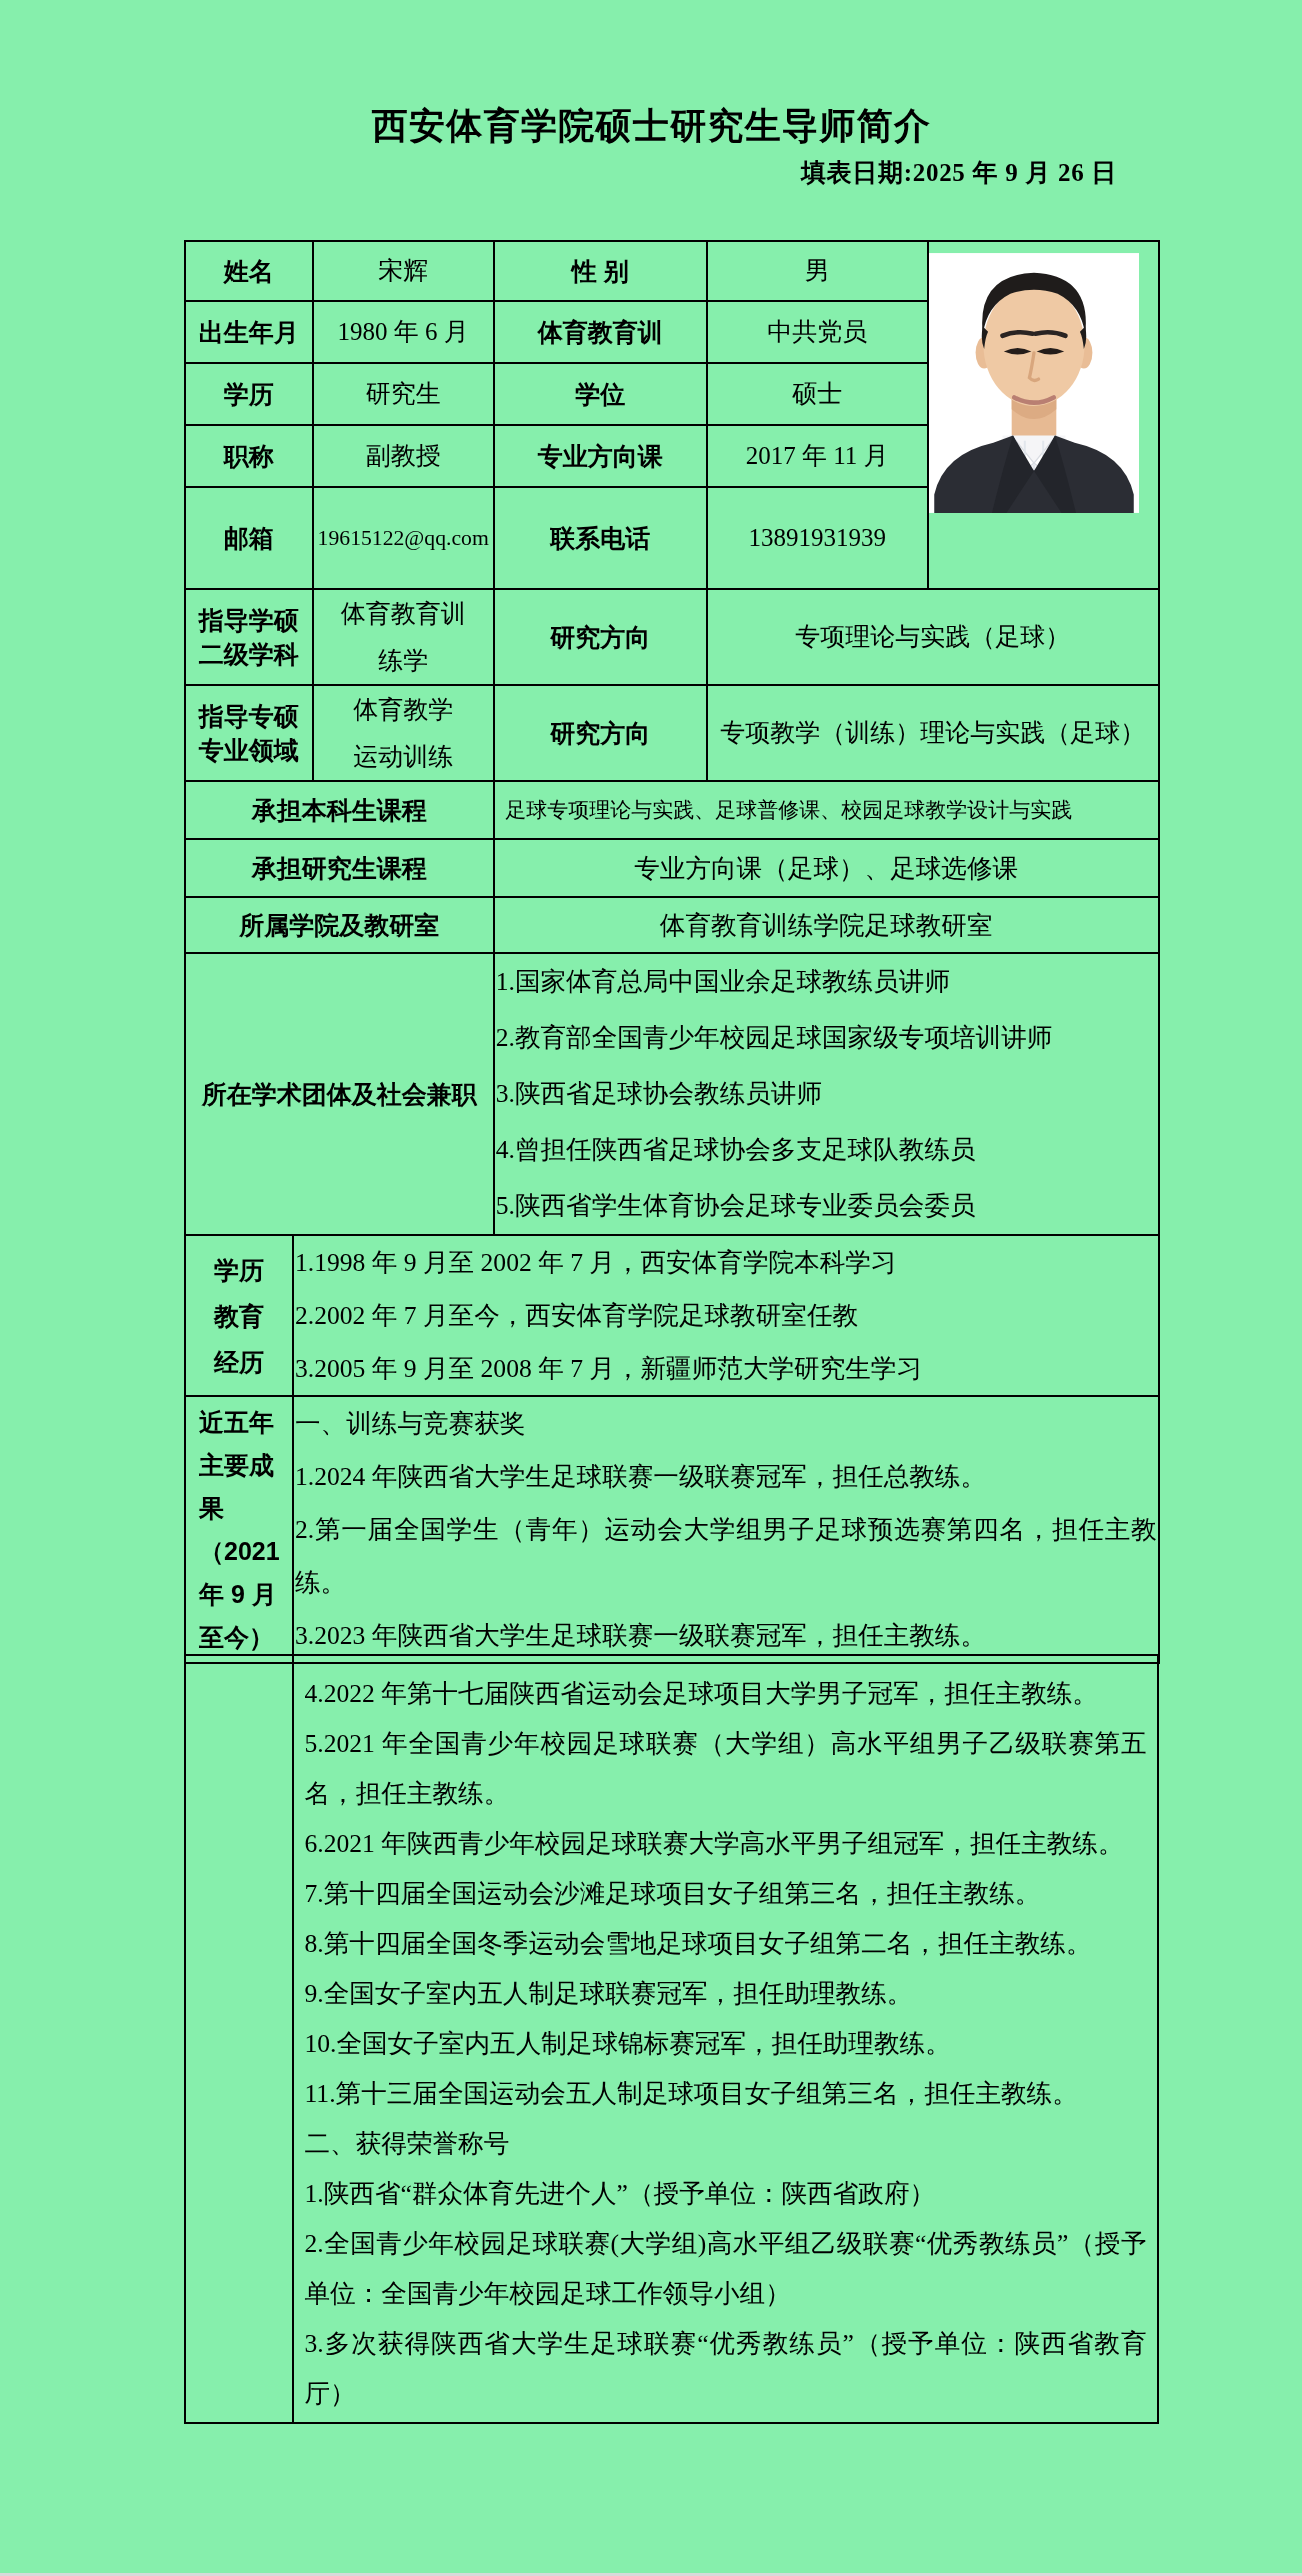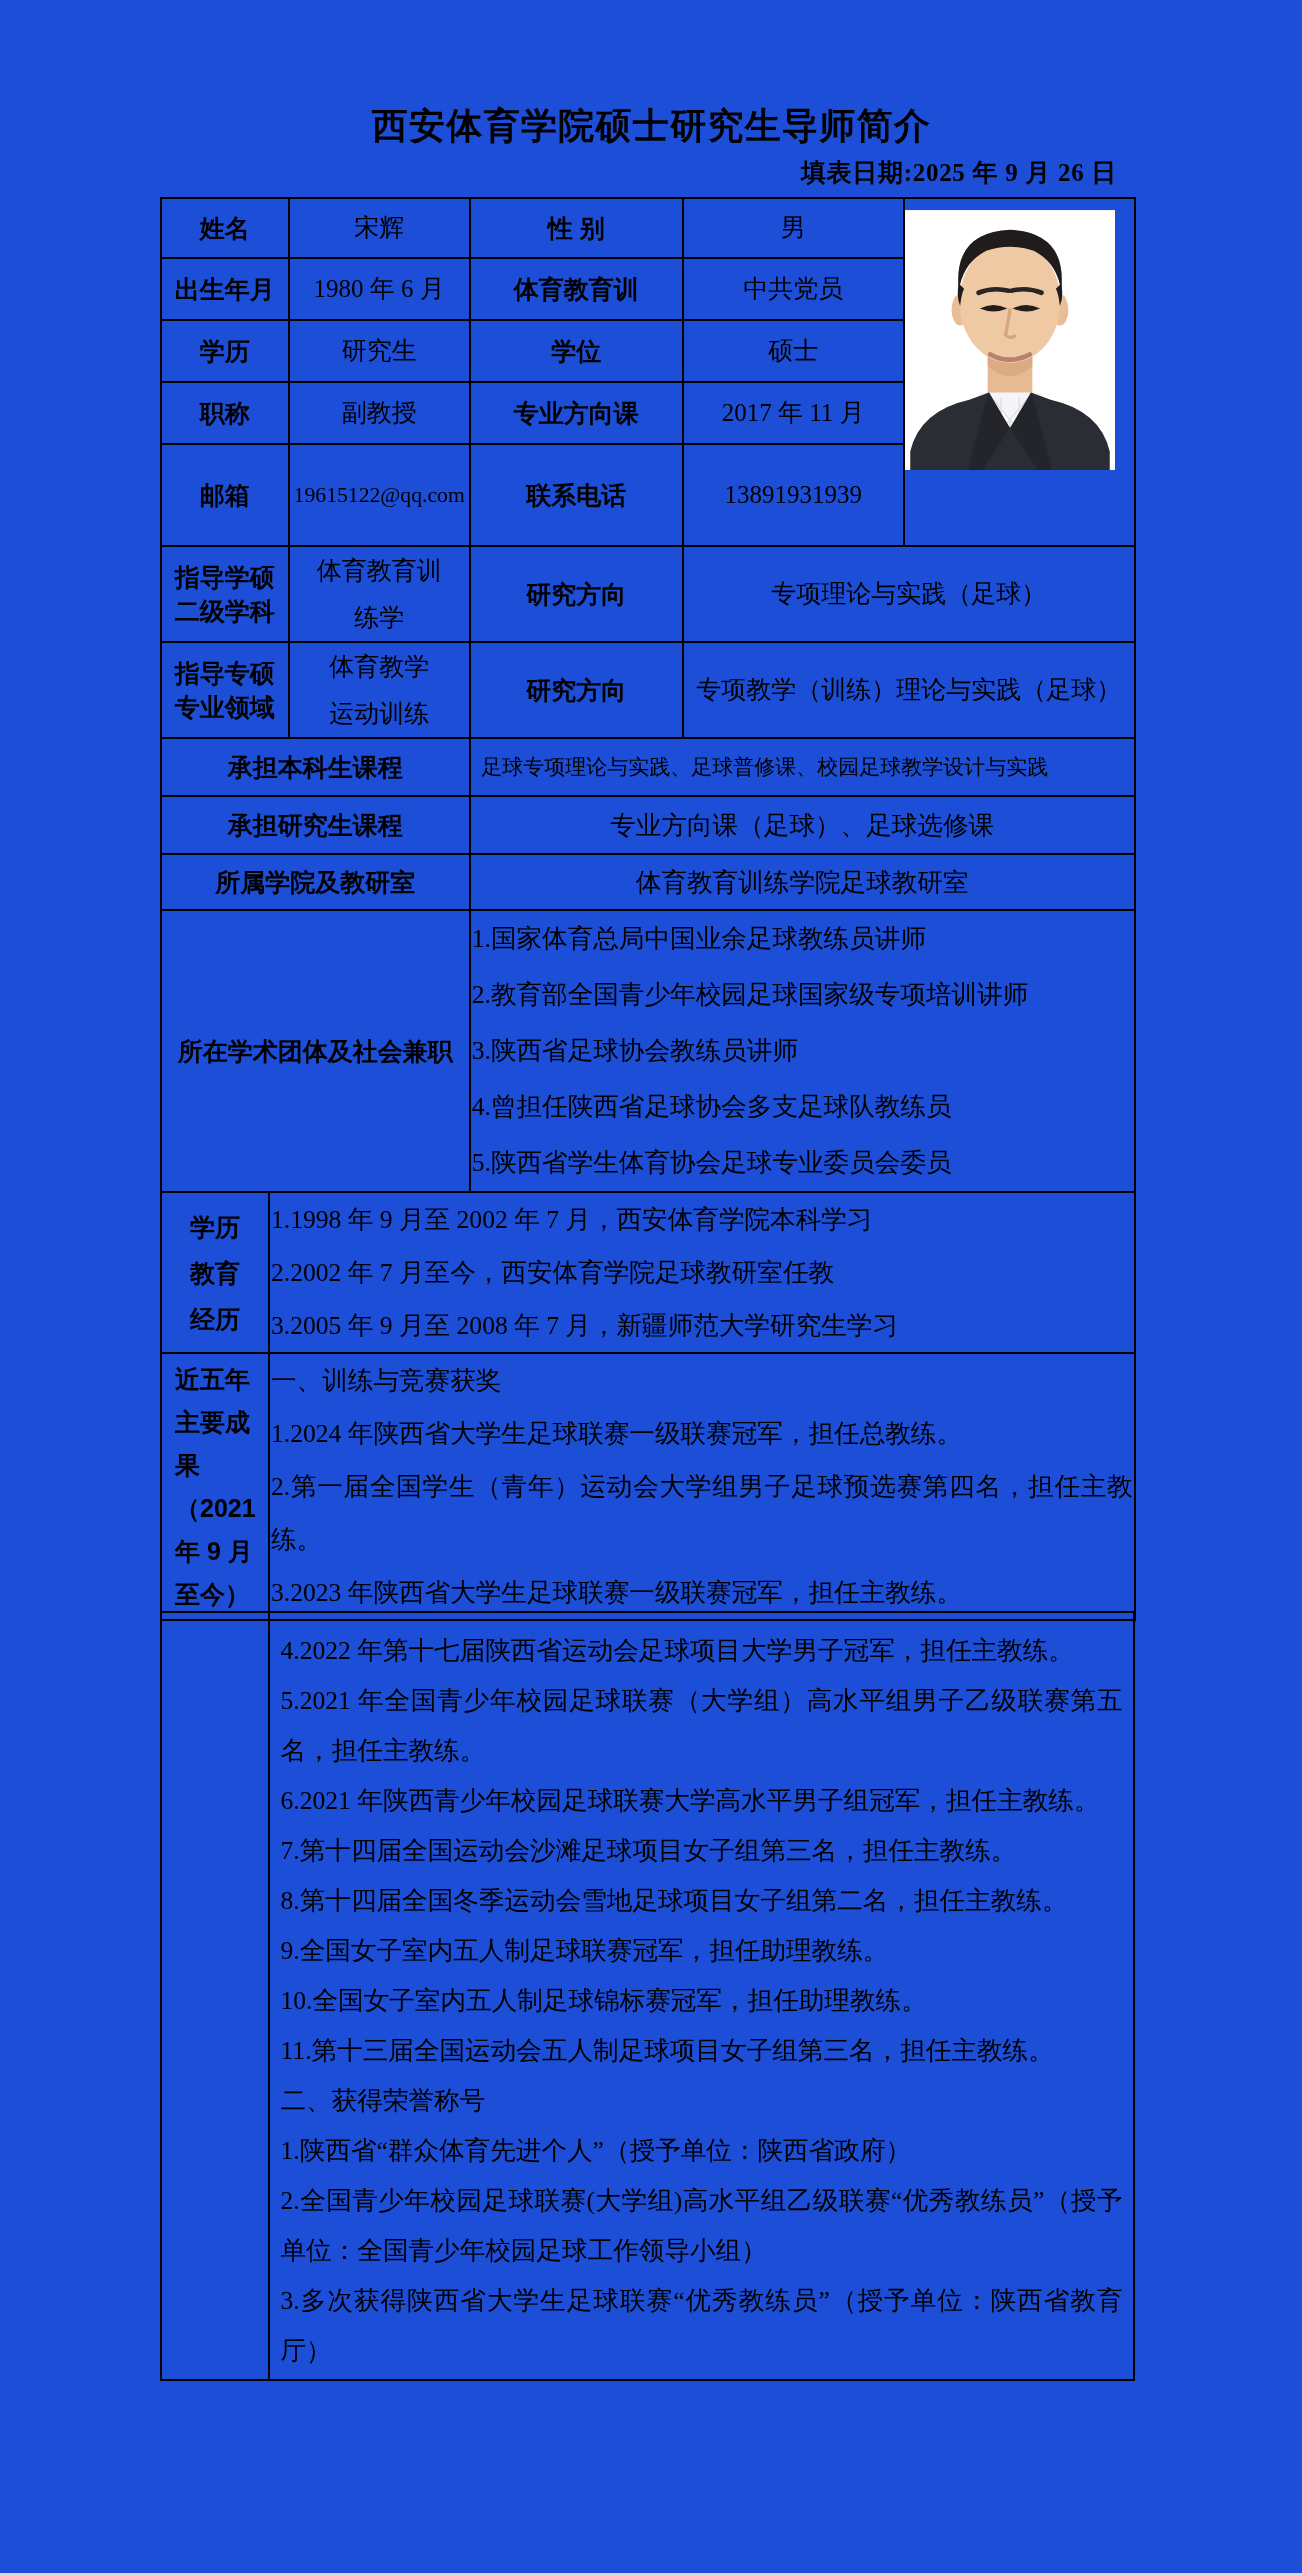--- a/index.html
+++ b/index.html
@@ -1,35 +1,35 @@
 <!DOCTYPE html>
 <html lang="zh" style="font-size:10.5px"><head>
 <meta charset="utf-8">
 <style>
   html,body { margin:0; padding:0; background:#f2f2f2; }
   .page {
     position:relative; width:1303px; height:2576px; margin:0 auto;
-    background:#1d4ed8; color:#000;
+    background:#86efac; color:#000;
     font-family:"Liberation Serif","DejaVu Serif",serif;
     overflow:hidden;
   }
 
   .page-title {
     position:absolute; top:102px; left:0; width:100%;
     text-align:center; font-weight:bold; font-size:36px; letter-spacing:1.3px;
     font-family:"Liberation Sans","DejaVu Sans",sans-serif;
   }
   .form-date {
     position:absolute; top:156px; right:186px;
     font-weight:bold; font-size:25px; letter-spacing:0.7px;
   }
 
   table.block {
-    position:absolute; left:160px; width:973px;
-    border-collapse:collapse; table-layout:fixed;
+    position:absolute; left:184px; width:973px;
+    border-collapse:collapse; table-layout:fixed;margin-top:43px;
   }
   .block1 { top:197px; }
   .block2 { top:1611px; }
   td { border:2px solid #000; padding:0; vertical-align:middle; overflow:hidden; }
 
   .lbl {
     font-family:"Liberation Sans","DejaVu Sans",sans-serif;
     font-weight:bold; font-size:25px; text-align:center; line-height:34px;
   }
   .val { font-size:25px; text-align:center; line-height:34px; }

